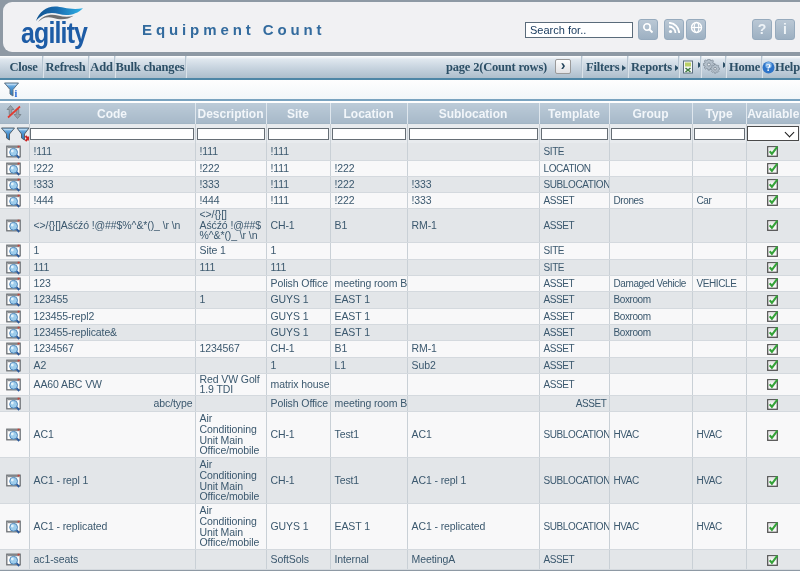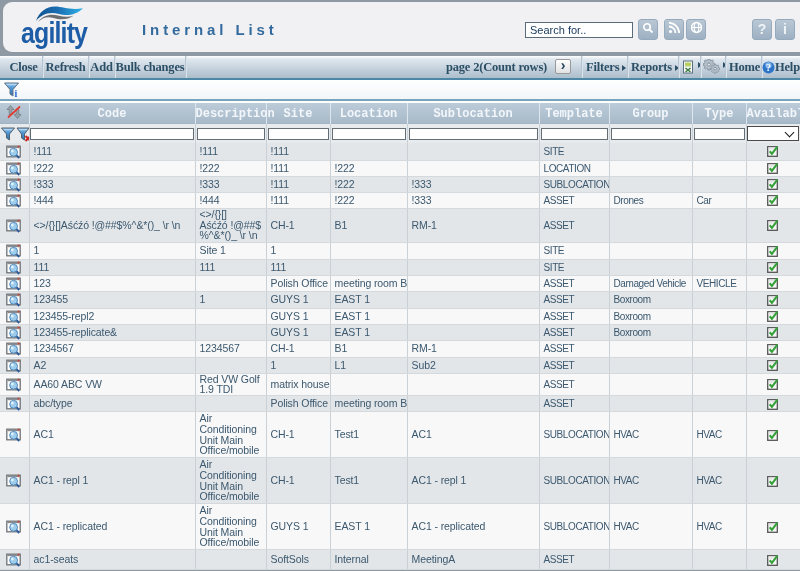--- a/index.html
+++ b/index.html
@@ -11,21 +11,21 @@
 .hbtn{position:absolute;width:20px;height:21px;top:19px;border-radius:3px;background:linear-gradient(#bac8d5,#9db0c2);border:1px solid #96aabd;box-sizing:border-box;text-align:center;color:#eef3f7;font-weight:bold;font-size:14px;line-height:18px;}
 .toolbar{position:absolute;left:0;top:56px;width:800px;height:22px;background:linear-gradient(#ffffff 0%,#dfe7ee 15%,#c9d5e0 50%,#adbecc 100%);border-bottom:2px solid #4e86a6;}
 .titem{position:absolute;top:0;height:22px;line-height:22px;font-family:"Liberation Serif",serif;font-weight:bold;font-size:12.5px;color:#2c4f66;letter-spacing:-0.2px;text-align:center;white-space:nowrap;}
 .tsep{position:absolute;top:0;width:2px;height:22px;background:linear-gradient(to right,#a4b6c5,#edf2f6);}
 .tri{display:inline-block;width:0;height:0;border-left:4px solid #2c4f66;border-top:3.5px solid transparent;border-bottom:3.5px solid transparent;margin-left:3px;vertical-align:middle;}
 .pgbtn{position:absolute;left:555px;top:3px;width:16px;height:15px;background:linear-gradient(#fdfdfd,#e2e2e4);border:1px solid #9a9a9a;border-radius:2px;box-sizing:border-box;text-align:center;font-weight:bold;color:#24455c;font-size:14px;line-height:11px;}
 .appliedbar{position:absolute;left:0;top:80px;width:800px;height:19px;background:linear-gradient(#fefefe,#f2f6f9);border-bottom:2px solid #7aa3c0;}
 .appliedtext{position:absolute;left:22px;top:3px;font-family:"Liberation Serif",serif;font-weight:bold;font-size:13px;color:#1a78b5;}
 .gridwrap{position:absolute;left:0;top:101px;width:800px;background:#fff;padding-top:2px;}
 table{border-collapse:collapse;table-layout:fixed;width:800px;}
-th{height:21px;background:linear-gradient(#bccbd8 0%,#a7b9c9 95%,#9db0bf 100%);color:#f2f6fa;font-family:Liberation Mono, monospace;font-weight:bold;font-size:12px;border-right:1px solid #dfe7ee;padding:0;text-align:center;}
+th{height:21px;background:linear-gradient(#bccbd8 0%,#a7b9c9 95%,#9db0bf 100%);color:#f2f6fa;font-family:Liberation Sans, sans-serif;font-weight:bold;font-size:12px;border-right:1px solid #dfe7ee;padding:0;text-align:center;}
 td{font-size:10.5px;color:#3b586e;padding:1px 2px 1px 4px;border-right:1px solid #c9d0d6;border-bottom:1px solid #d4d9de;overflow:hidden;vertical-align:middle;line-height:13px;white-space:nowrap;letter-spacing:-0.1px;}
 td.wr{white-space:normal;line-height:10.8px;padding-top:0;padding-bottom:0;}
 td.tpl{font-size:10px;letter-spacing:-0.4px;}
 tr.odd td{background:#e3e6e9;}
 tr.even td{background:#f8f8f9;}
 tr.frow td{background:#e8ebee;height:19px;padding:0;border-bottom:none;}
 .finp{height:10px;margin-top:2px;border:1px solid #666e75;margin:0 auto;display:block;background:#fff;}
 .fsel{width:50px;height:13px;margin-top:1px;border:1px solid #4a4a4a;margin:0 auto;display:block;background:#fff;position:relative;}
 .fsel:after{content:"";position:absolute;right:5px;top:2px;width:6px;height:6px;border-right:1.8px solid #1a1a1a;border-bottom:1.8px solid #1a1a1a;transform:rotate(45deg);}
 .cbx{display:block;margin:0 auto;width:15px;height:14px;}
@@ -38,21 +38,21 @@
     <linearGradient id="sw1" x1="0" y1="0" x2="1" y2="0">
         <stop offset="0" stop-color="#11538f"></stop>
         <stop offset="0.45" stop-color="#1a6cb0"></stop>
         <stop offset="1" stop-color="#2fb3e8"></stop>
       </linearGradient>
   </defs>
   <path d="M2,16 C5,7 12,1.5 21,1.5 C29,1.5 36,5.5 49,3.2 C43,9.5 33,11.5 25,9 C15,6 7,9.5 2,16 Z" fill="url(#sw1)"></path>
   <path d="M4,17 C9,10.5 16,8.5 24,10.5 C30,12 35,12 39.5,10.8 C34,14.8 26,15.3 19.5,13 C13,10.8 8,13 4,17 Z" fill="#6d6e70"></path>
 </svg>
 <div class="logo">agility</div>
-<div class="title">Internal List</div>
+<div class="title">Equipment Count</div>
 <input class="searchbox" value="Search for.." style="">
 <div class="hbtn" style="left:638px;"><svg width="12" height="12" viewBox="0 0 12 12">
       <circle cx="5" cy="5" r="3.2" fill="none" stroke="#fff" stroke-width="1.6"></circle>
       <line x1="7.5" y1="7.5" x2="10.5" y2="10.5" stroke="#fff" stroke-width="1.8"></line>
     </svg></div>
 <div class="hbtn" style="left:664px;"><svg width="12" height="12" viewBox="0 0 12 12">
       <circle cx="2.5" cy="9.5" r="1.6" fill="#fff"></circle>
       <path d="M1 4.5 A6.5 6.5 0 0 1 7.5 11" fill="none" stroke="#fff" stroke-width="1.8"></path>
       <path d="M1 0.8 A10.5 10.5 0 0 1 11.2 11" fill="none" stroke="#fff" stroke-width="1.8"></path>
     </svg></div>
@@ -585,21 +585,21 @@
           <td style="border-right:none;text-align:center;padding:0;">
             <span class="cbx">
               <svg width="15" height="14" viewBox="0 0 15 14" style="display:block;margin:0 auto">
                 <rect x="1.7" y="2.7" width="9.6" height="9.6" fill="#f7f7f7" stroke="#565656" stroke-width="1.3"></rect>
                 <rect x="2.5" y="3.4" width="8" height="2.2" fill="#e6e6e6"></rect>
                 <path d="M3.7 7.2 L5.9 9.8 L11.4 2.6" fill="none" stroke="#34a238" stroke-width="2.1"></path>
               </svg>
             </span>
           </td>
         </tr>
-<tr class="odd" style="height:16px;">
+<tr class="odd" style="height:16px;text-align:right;">
           <td style="padding:1px 0 0 6px;">
             <svg width="16" height="14" viewBox="0 0 16 14" style="display:block">
               <rect x="0.8" y="1.2" width="13.4" height="10.6" fill="#fdfdfd" stroke="#6e7276" stroke-width="1.3"></rect>
               <rect x="1.5" y="1.9" width="12" height="1.3" fill="#8a8e92"></rect>
               <rect x="11.6" y="0.7" width="2" height="1.8" fill="#c2473c"></rect>
               <circle cx="7.6" cy="7.3" r="3.9" fill="#9ecdec" stroke="#4f88bd" stroke-width="1"></circle>
               <circle cx="6.3" cy="6" r="1.4" fill="#e3f3fc"></circle>
               <line x1="10.6" y1="10.2" x2="13.2" y2="13" stroke="#2a5a9c" stroke-width="1.9"></line>
             </svg>
           </td>

